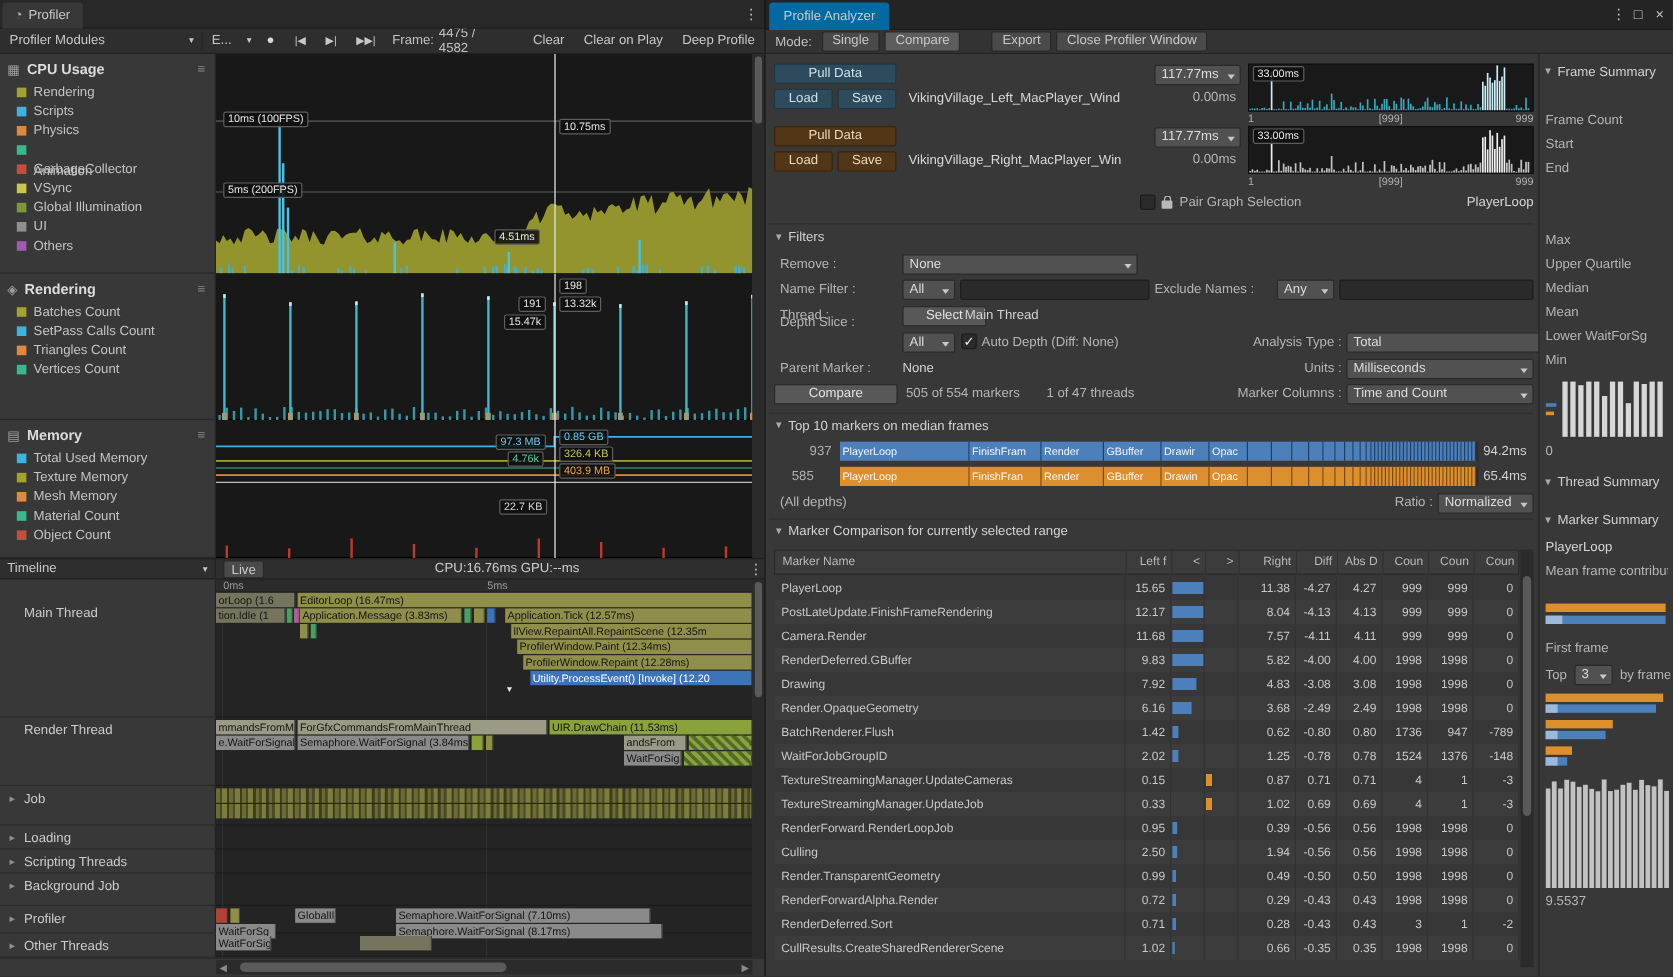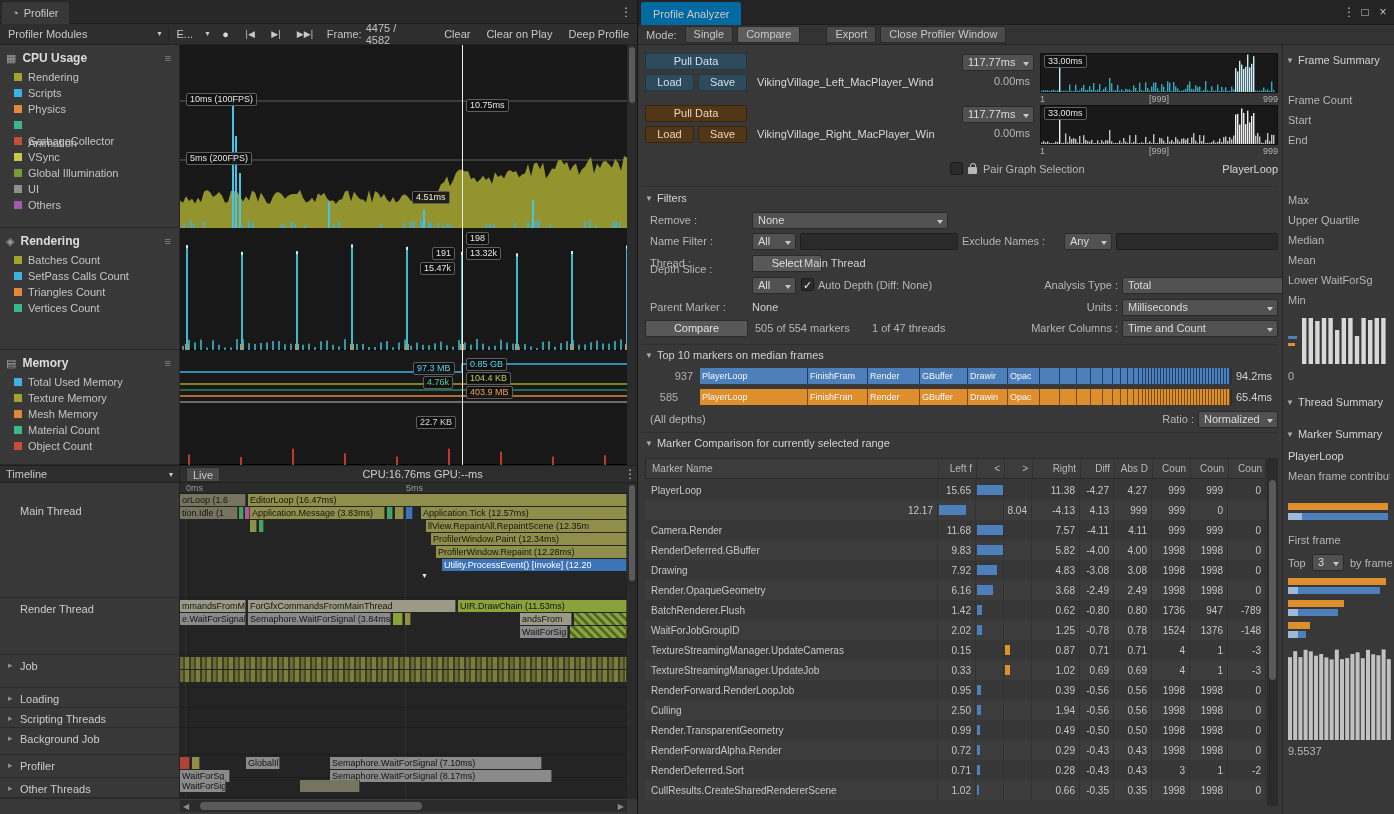--- a/index.html
+++ b/index.html
@@ -341,21 +341,21 @@
   <div class="clabel" style="left:412px;top:191px">4.51ms</div>
 
   <div class="clabel" style="left:466px;top:232px">198</div>
   <div class="clabel" style="left:432px;top:247px">191</div>
   <div class="clabel" style="left:466px;top:247px">13.32k</div>
   <div class="clabel" style="left:420px;top:262px">15.47k</div>
 
   <div class="clabel c-cyan" style="left:413px;top:362px">97.3 MB</div>
   <div class="clabel c-teal" style="left:423px;top:376px">4.76k</div>
   <div class="clabel c-cyan" style="left:466px;top:358px">0.85 GB</div>
-  <div class="clabel c-olive" style="left:466px;top:372px">104.4 KB</div>
+  <div class="clabel c-olive" style="left:466px;top:372px">326.4 KB</div>
   <div class="clabel c-orange" style="left:466px;top:386px">403.9 MB</div>
   <div class="clabel c-gray" style="left:416px;top:416px">22.7 KB</div>
 
   <div class="sbtrack" style="left:627px;top:45px;width:10px;height:420px">
     <div class="sbthumb" style="left:2px;top:2px;width:6px;height:56px"></div>
   </div>
 
   <div class="winbg" style="left:0;top:465px;width:637px;height:18px;background:#2e2e2e;border-top:1px solid #1f1f1f;border-bottom:1px solid #1f1f1f;display:flex;align-items:center">
     <div style="width:180px;border-right:1px solid #222;display:flex;align-items:center;justify-content:space-between;padding:0 6px;height:100%">
       <span>Timeline</span>
@@ -534,20 +534,21 @@
         </div>
         <div></div>
         <div class="tr">11.38</div>
         <div class="tr">-4.27</div>
         <div class="tr">4.27</div>
         <div class="tr">999</div>
         <div class="tr">999</div>
         <div class="tr">0</div>
       </div>
       <div class="cmp-grid" style="left: 645px; top: 500px; height: 20px; background: rgb(60, 60, 60); color: rgb(200, 200, 200);">
+        <div class="tl">PostLateUpdate.FinishFrameRendering</div>
         <div class="tr">12.17</div>
         <div>
           <span style="display: block; margin-left: 1px; width: 27px; height: 10px; background: rgb(77, 127, 187);"></span>
         </div>
         <div></div>
         <div class="tr">8.04</div>
         <div class="tr">-4.13</div>
         <div class="tr">4.13</div>
         <div class="tr">999</div>
         <div class="tr">999</div>

